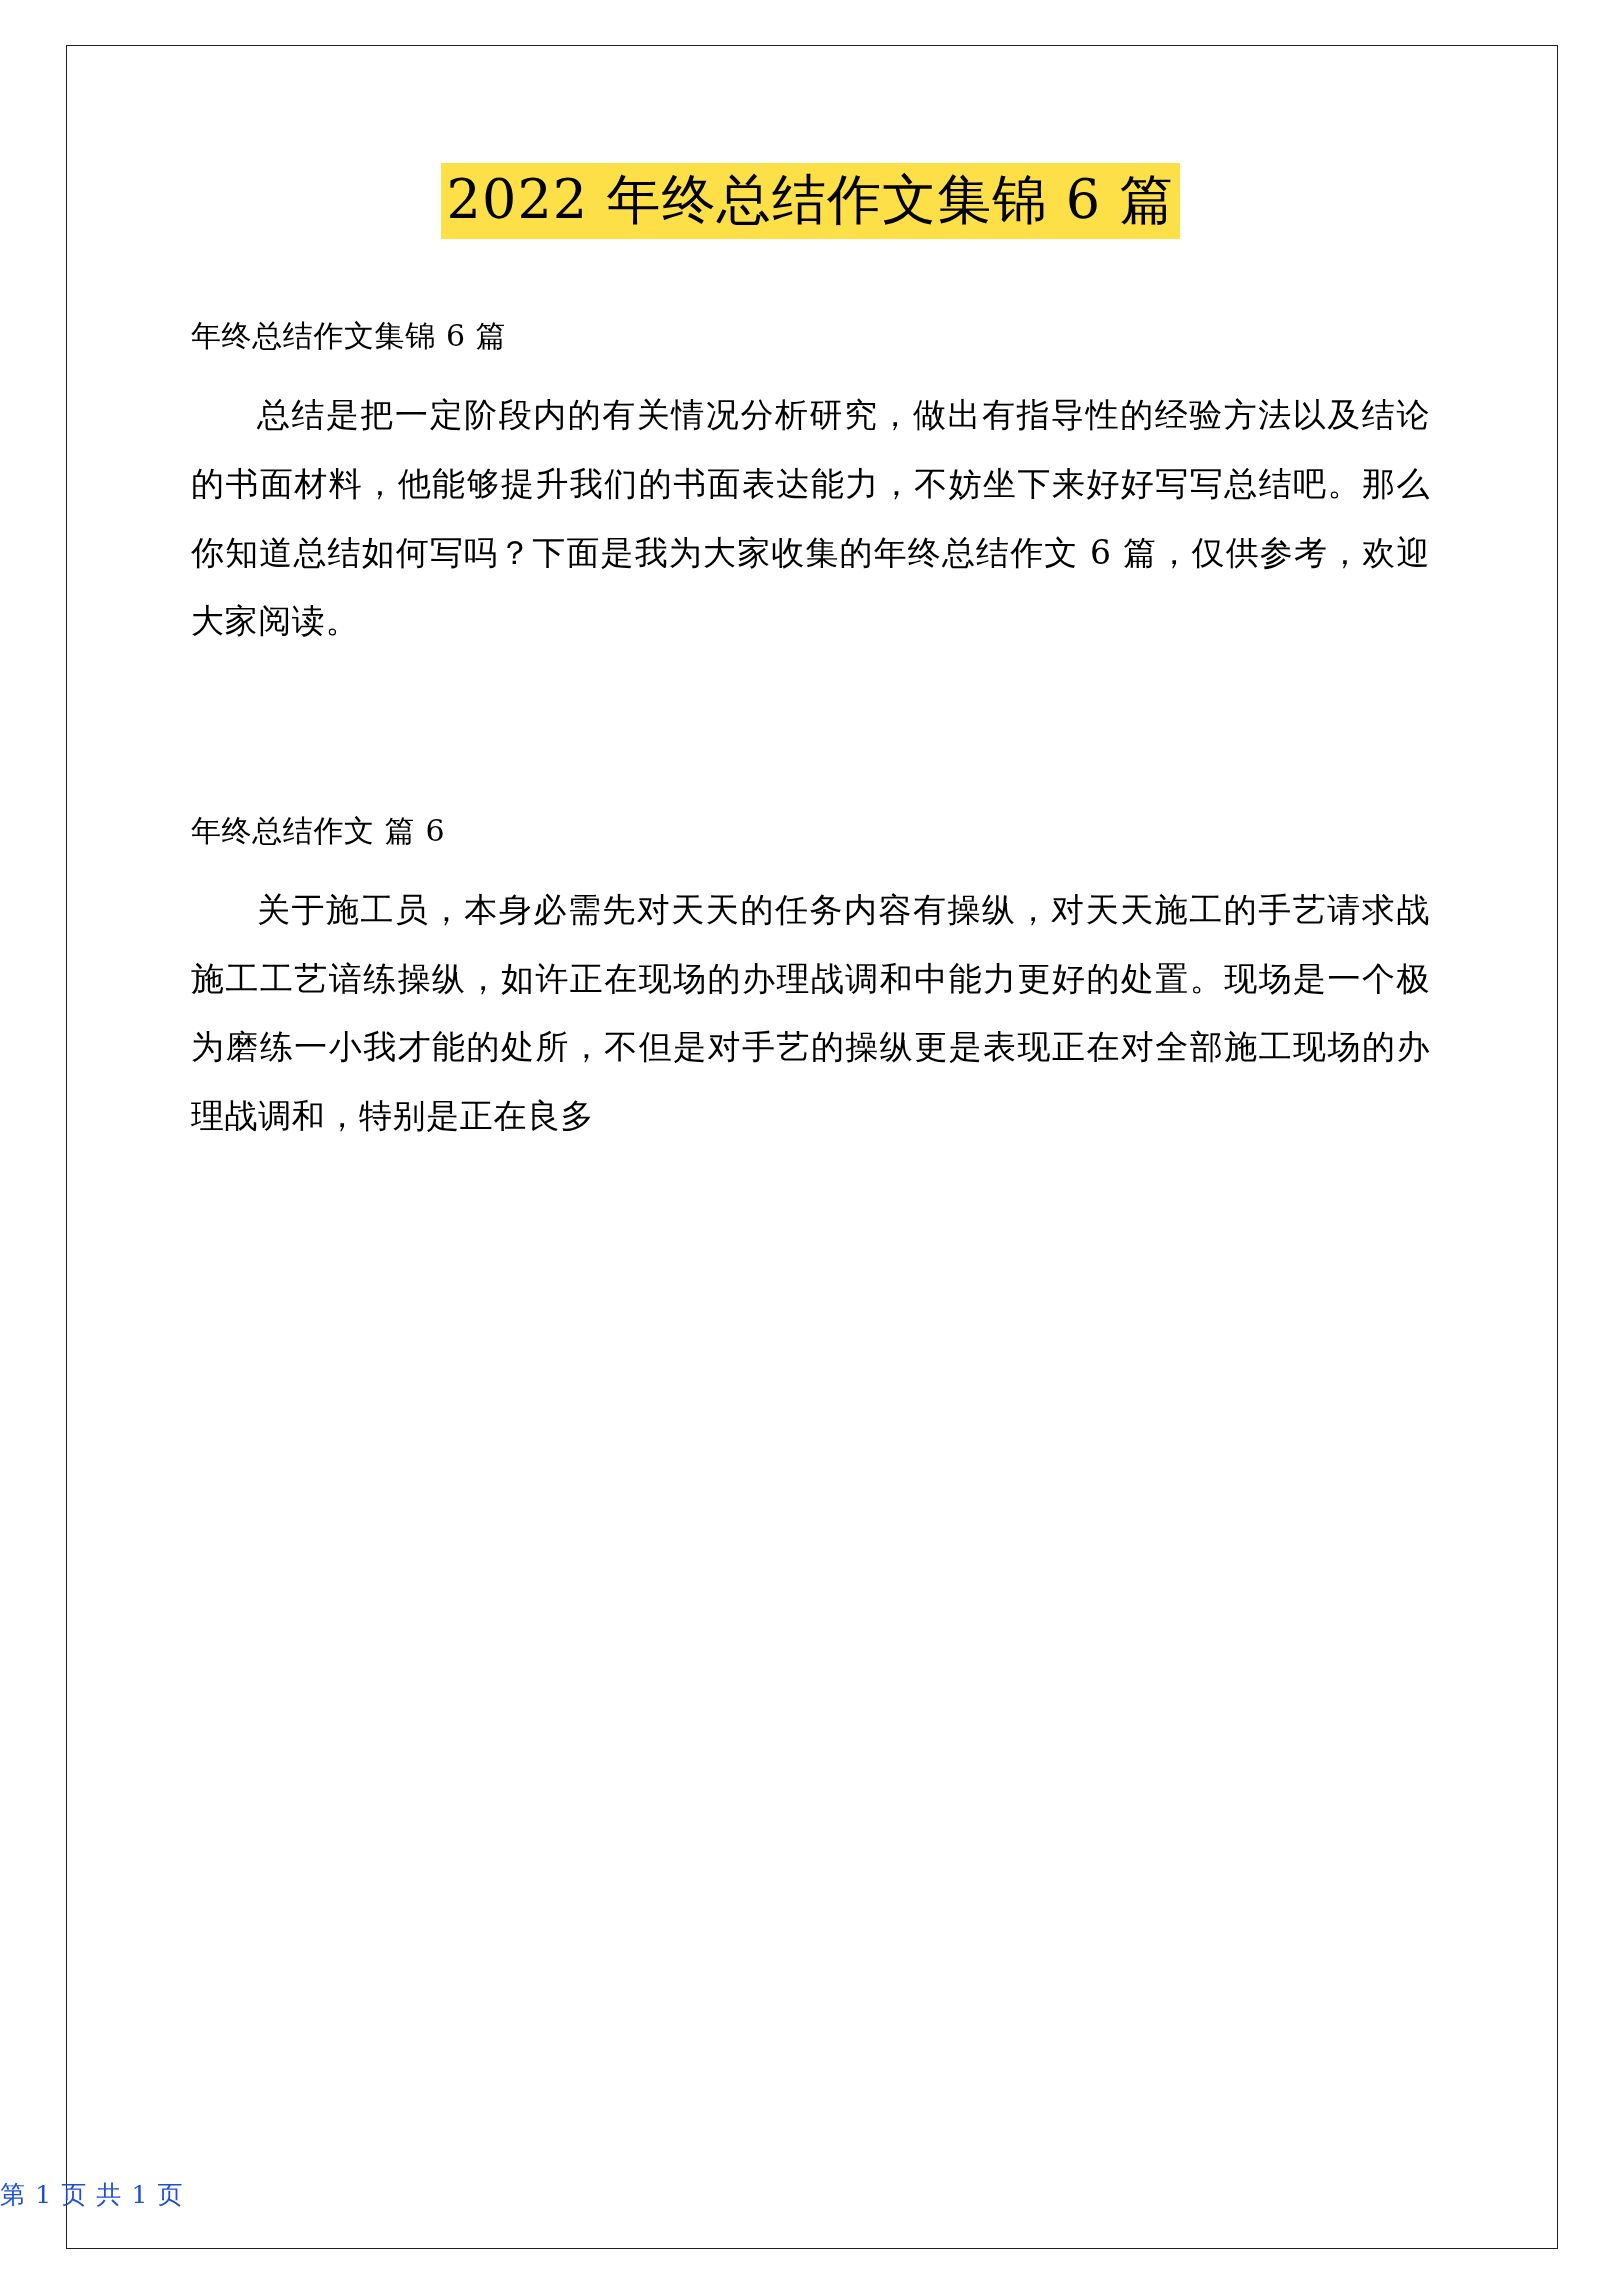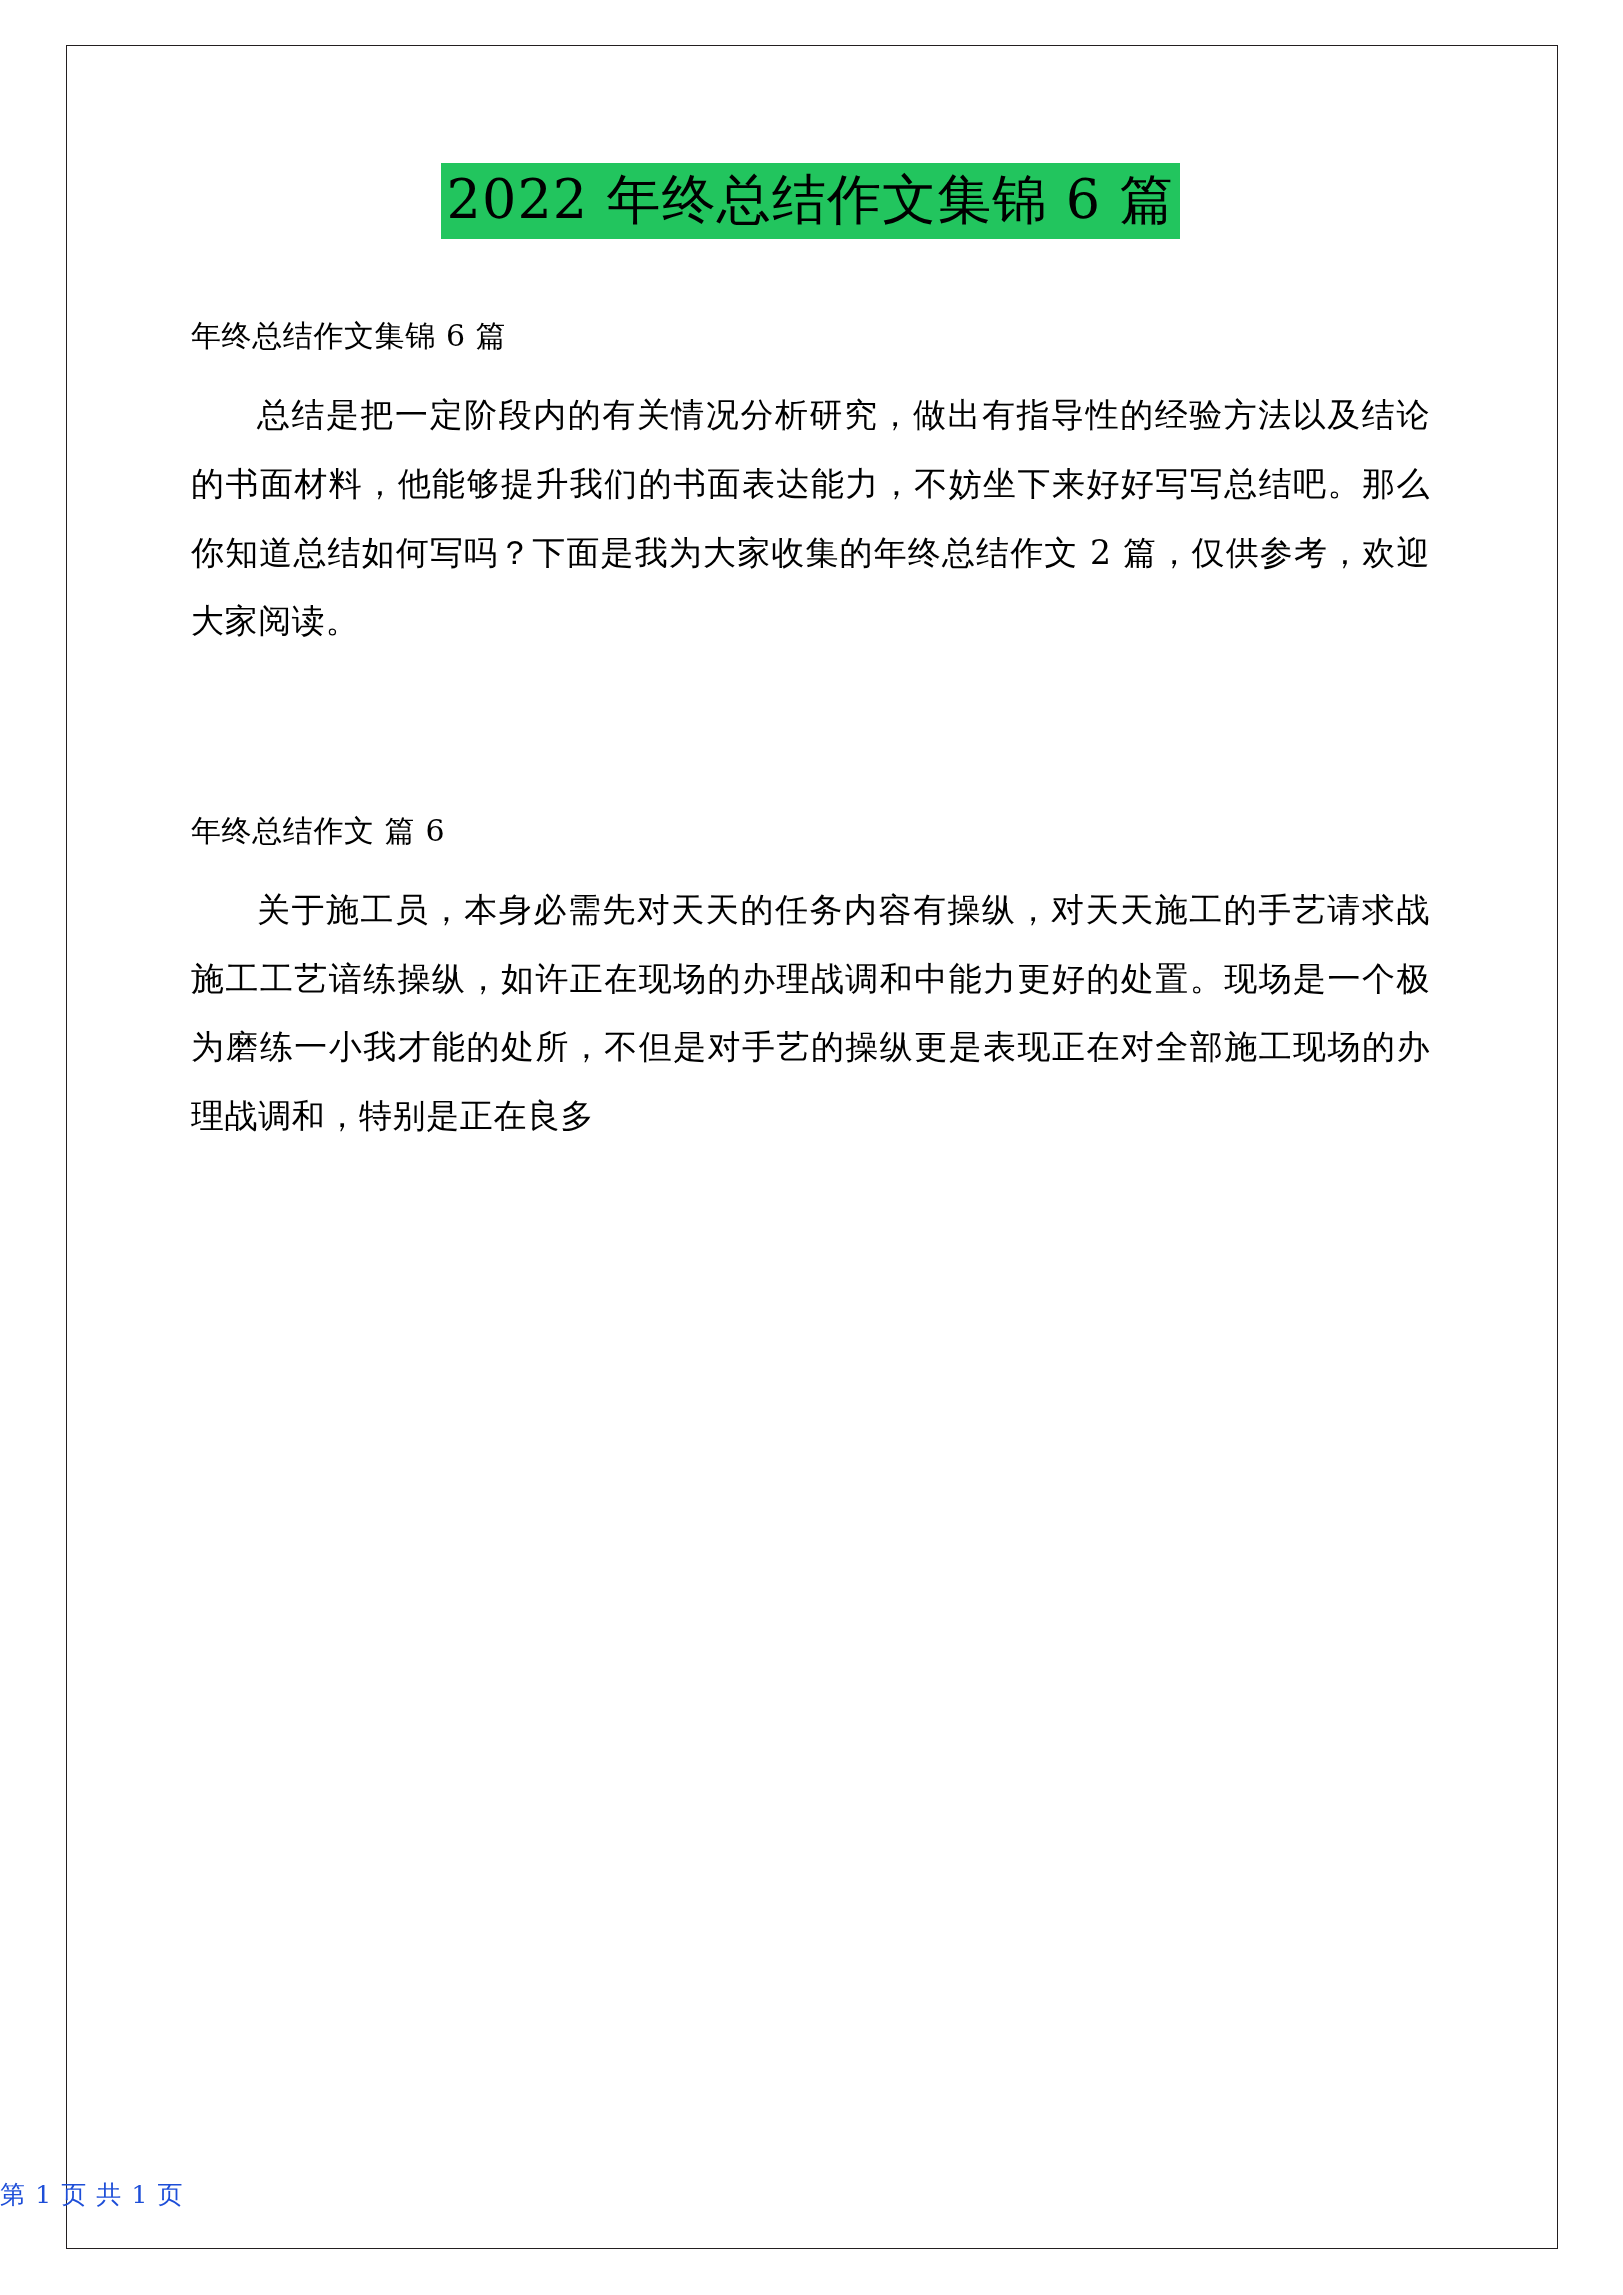--- a/index.html
+++ b/index.html
@@ -39,21 +39,21 @@
   .doc-title {
     font-size: 54px;
     line-height: 1.25;
     text-align: center;
     letter-spacing: 1.1px;
     margin: 0 0 0 0;
     font-weight: 400;
     font-family: "DejaVu Serif", "Liberation Serif", serif;
   }
   .doc-title .hl {
-    background: #22c55e;
+    background: #fde047;
     padding: 3.4px 5.6px 5.6px 5.6px;
     display: inline-block;
   }
   .subtitle {
     font-size: 30px;
     line-height: 1.6;
     margin-top: 73px;
     letter-spacing: 0.6px;
   }
   p.body-para {
@@ -88,21 +88,21 @@
 
 <div class="page">
   <div class="page-border"></div>
 
   <div class="content">
 
     <h1 class="doc-title"><span class="hl">2022 年终总结作文集锦 6 篇</span></h1>
 
     <div class="subtitle">年终总结作文集锦 6 篇</div>
 
-    <p class="body-para">总结是把一定阶段内的有关情况分析研究，做出有指导性的经验方法以及结论的书面材料，他能够提升我们的书面表达能力，不妨坐下来好好写写总结吧。那么你知道总结如何写吗？下面是我为大家收集的年终总结作文 2 篇，仅供参考，欢迎大家阅读。</p>
+    <p class="body-para">总结是把一定阶段内的有关情况分析研究，做出有指导性的经验方法以及结论的书面材料，他能够提升我们的书面表达能力，不妨坐下来好好写写总结吧。那么你知道总结如何写吗？下面是我为大家收集的年终总结作文 6 篇，仅供参考，欢迎大家阅读。</p>
 
     <div class="gap-lg"></div>
 
     <div class="section-label">年终总结作文  篇 6</div>
 
 
     <p class="body-para">关于施工员，本身必需先对天天的任务内容有操纵，对天天施工的手艺请求战施工工艺谙练操纵，如许正在现场的办理战调和中能力更好的处置。现场是一个极为磨练一小我才能的处所，不但是对手艺的操纵更是表现正在对全部施工现场的办理战调和，特别是正在良多</p>
 
   </div>
 

